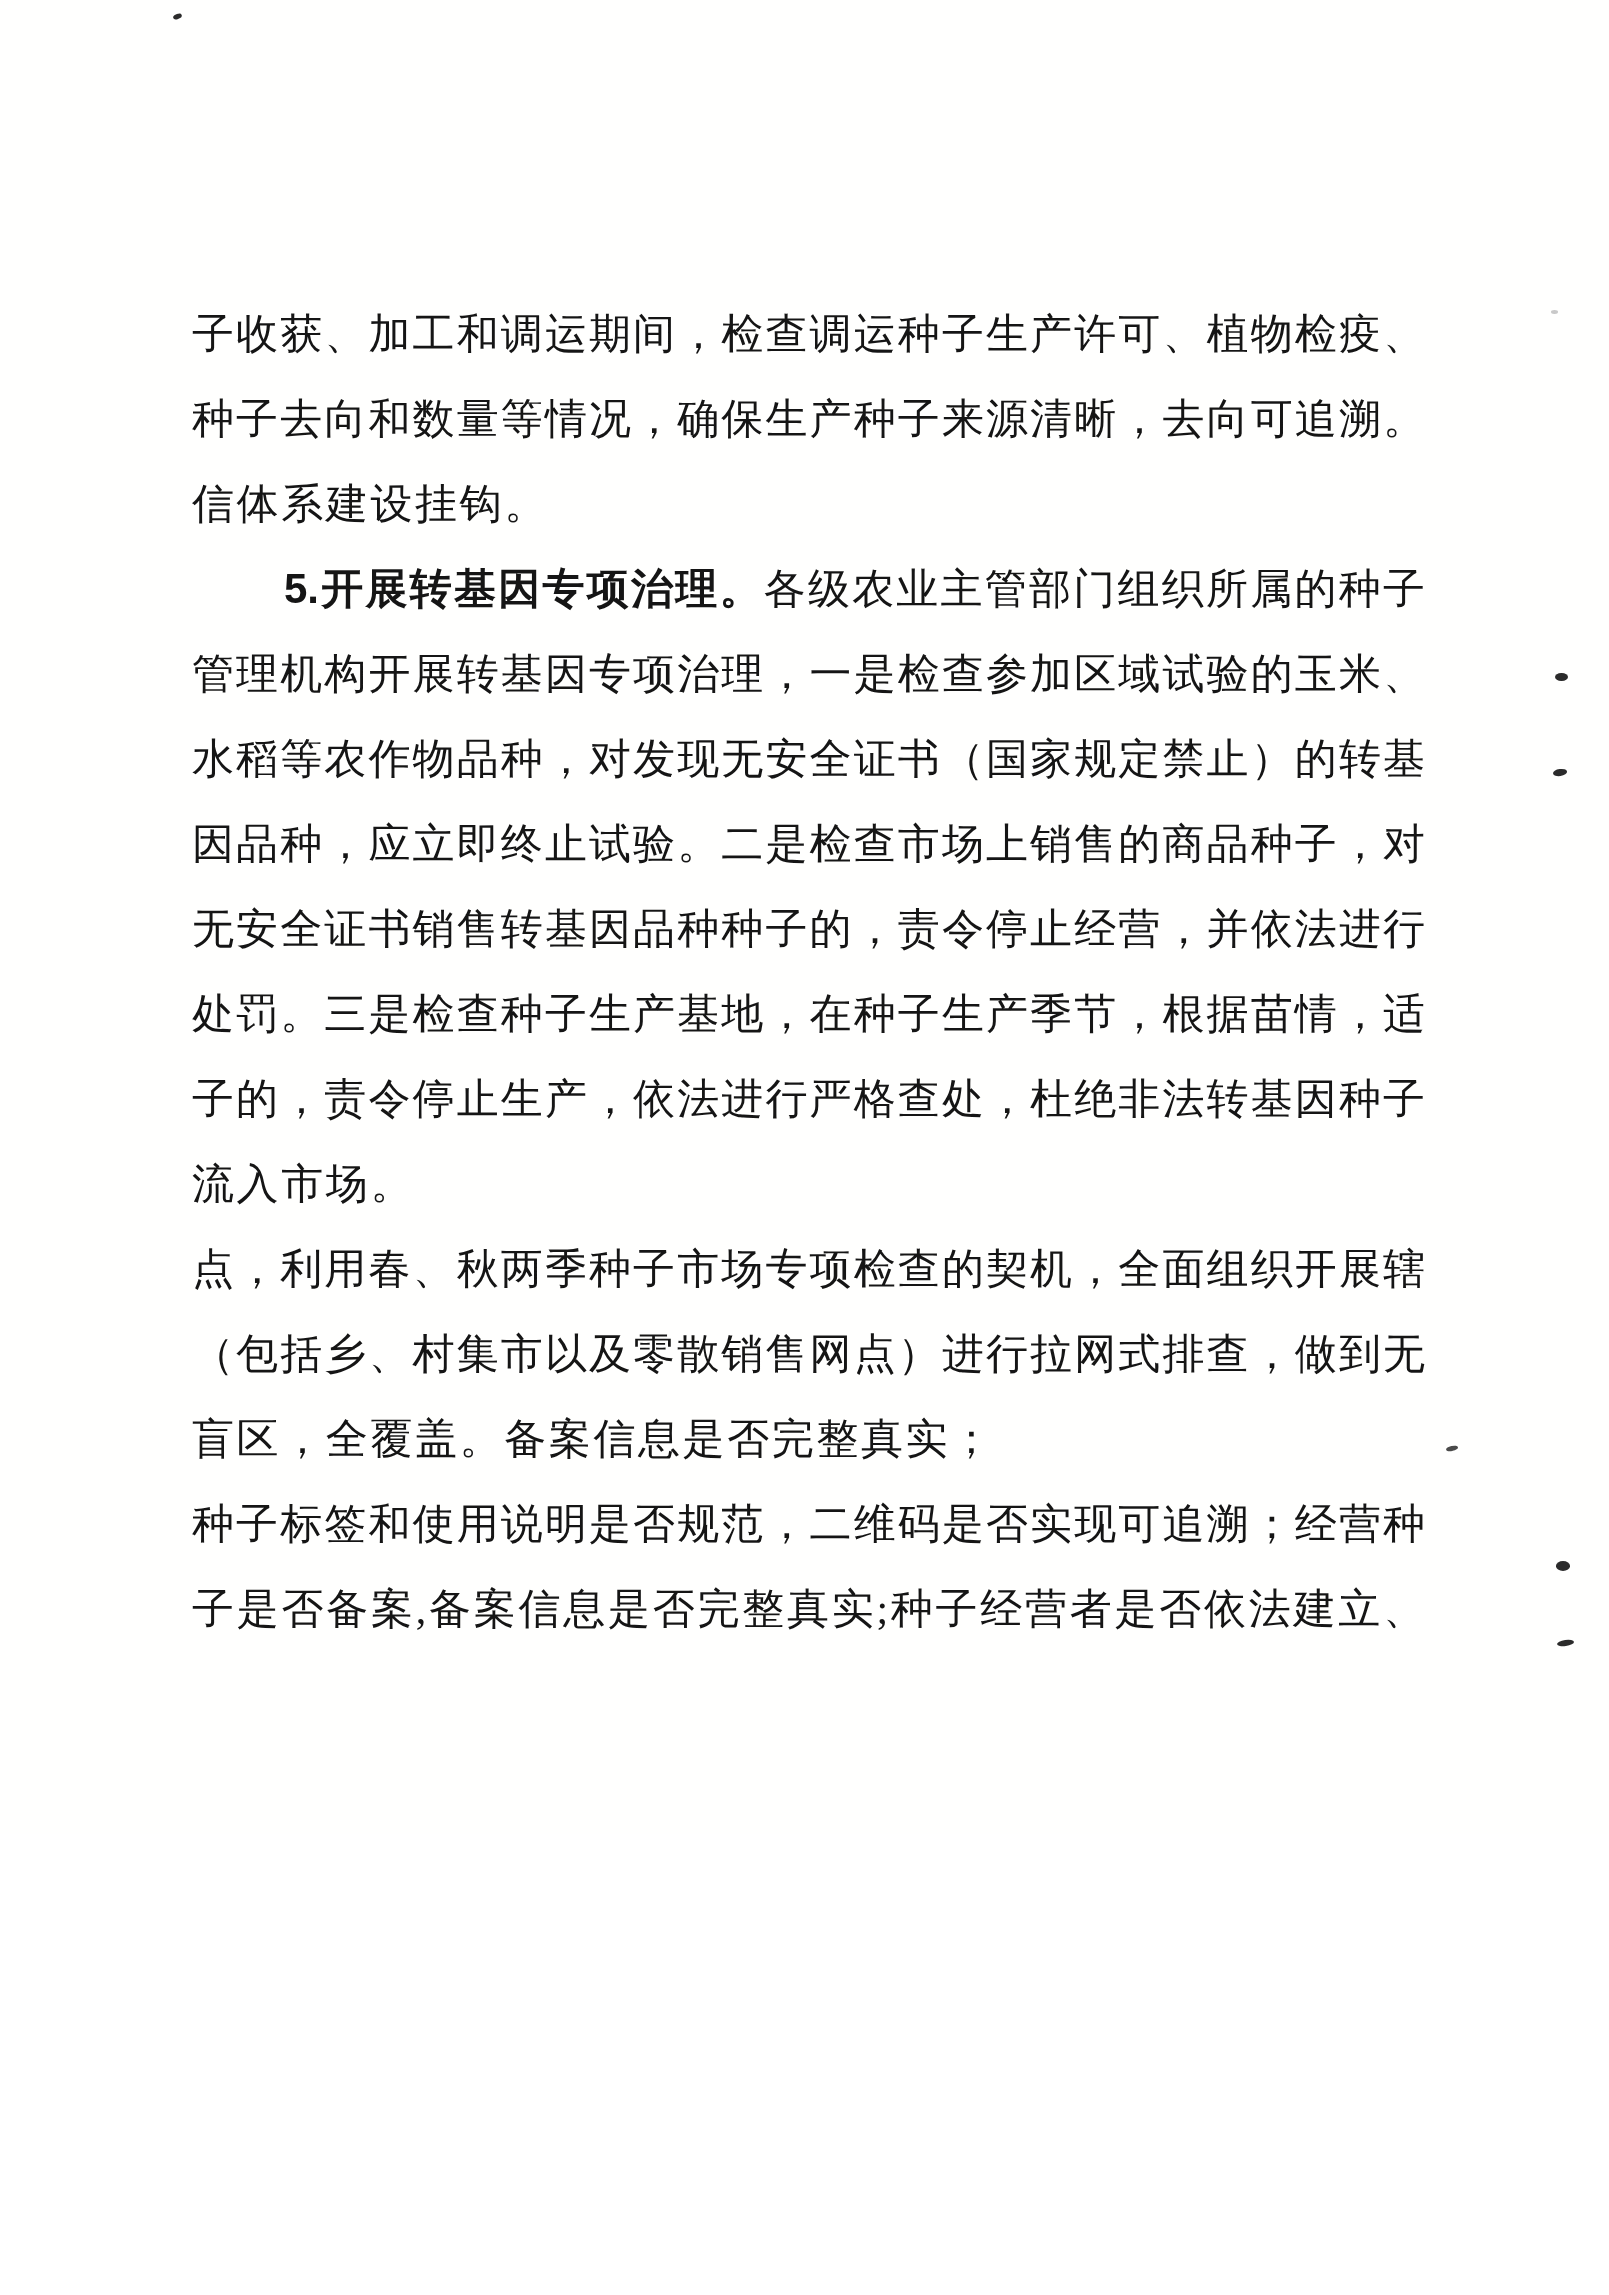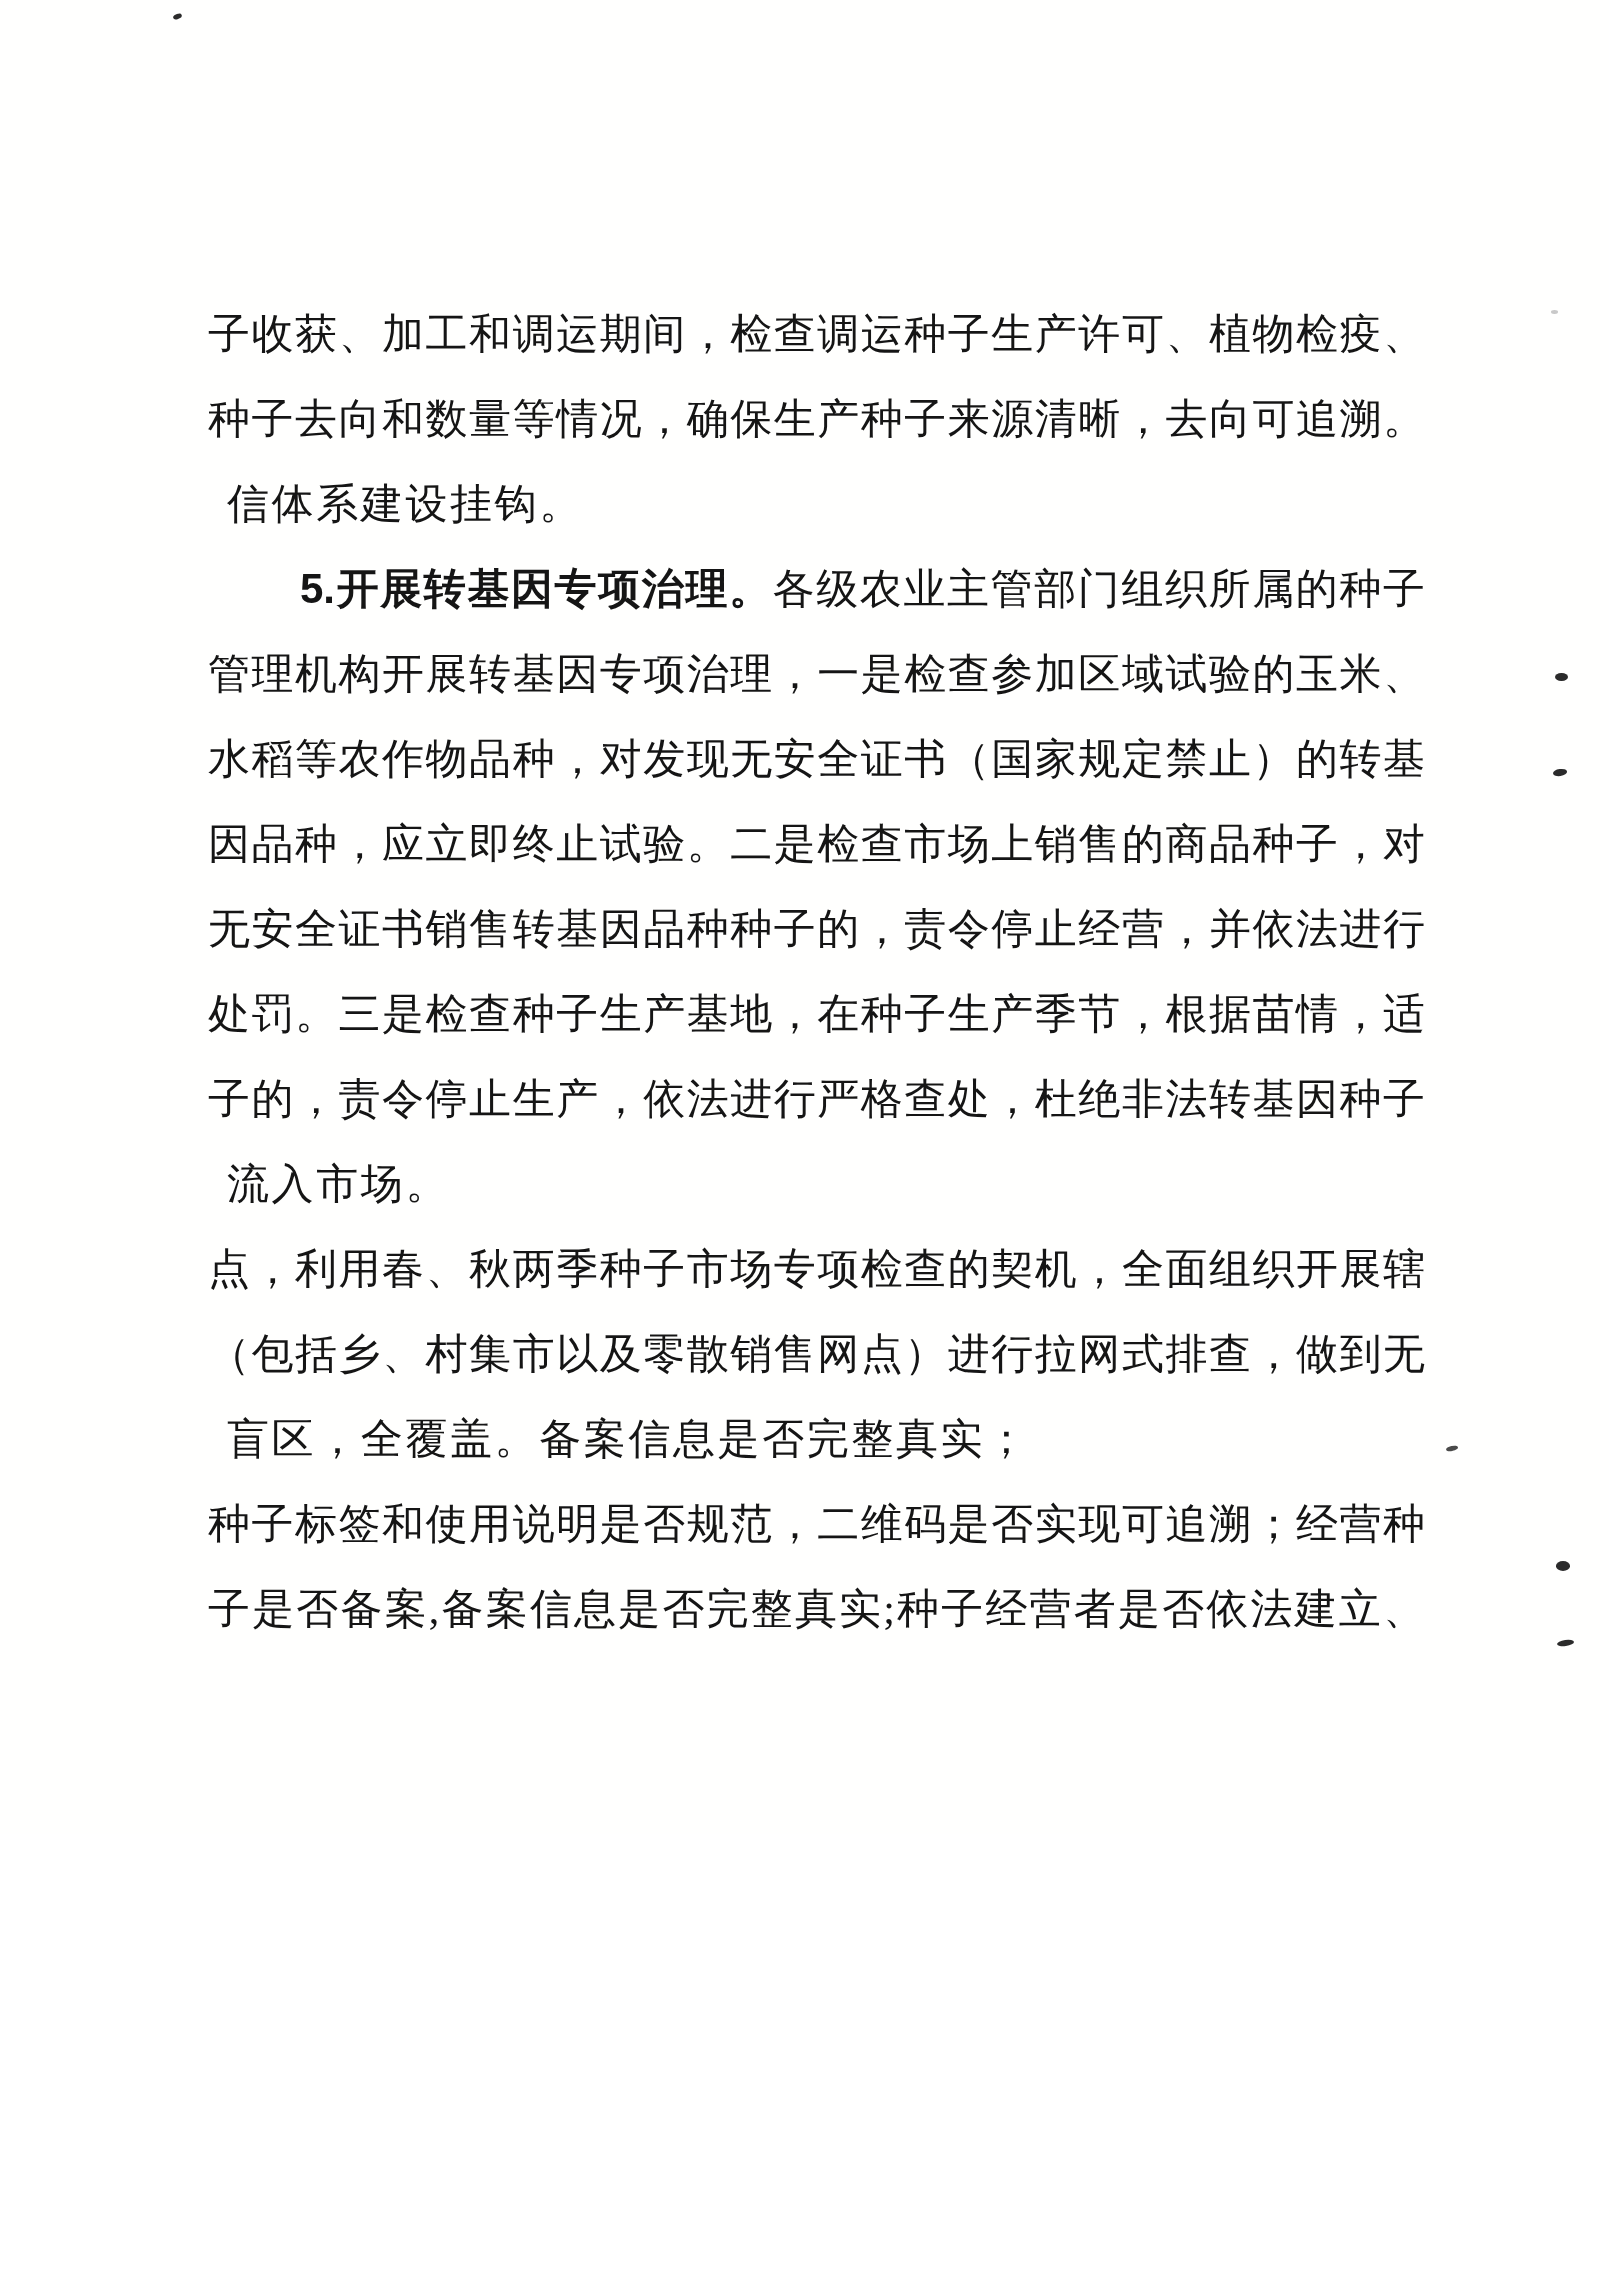--- a/index.html
+++ b/index.html
@@ -25,29 +25,27 @@
     height:85px;
     line-height:85px;
     text-align:justify;
     text-align-last:justify;
     letter-spacing:0;
     white-space:normal;
   }
   .line.end{
     text-align-last:left;
     letter-spacing:2.6px;
-    margin-left:19px;
   }
   .line.ind{
     text-indent:92px;
   }
   .line .b{
     font-weight:700;
     font-family:"Liberation Sans","DejaVu Sans",sans-serif;
-    margin-left:16px;
   }
   .footer{
     position:absolute;
     left:189px;top:2000px;
     font-size:32px;
     line-height:39px;
     letter-spacing:6.5px;
     color:#1f1f1f;
   }
   .speck{

